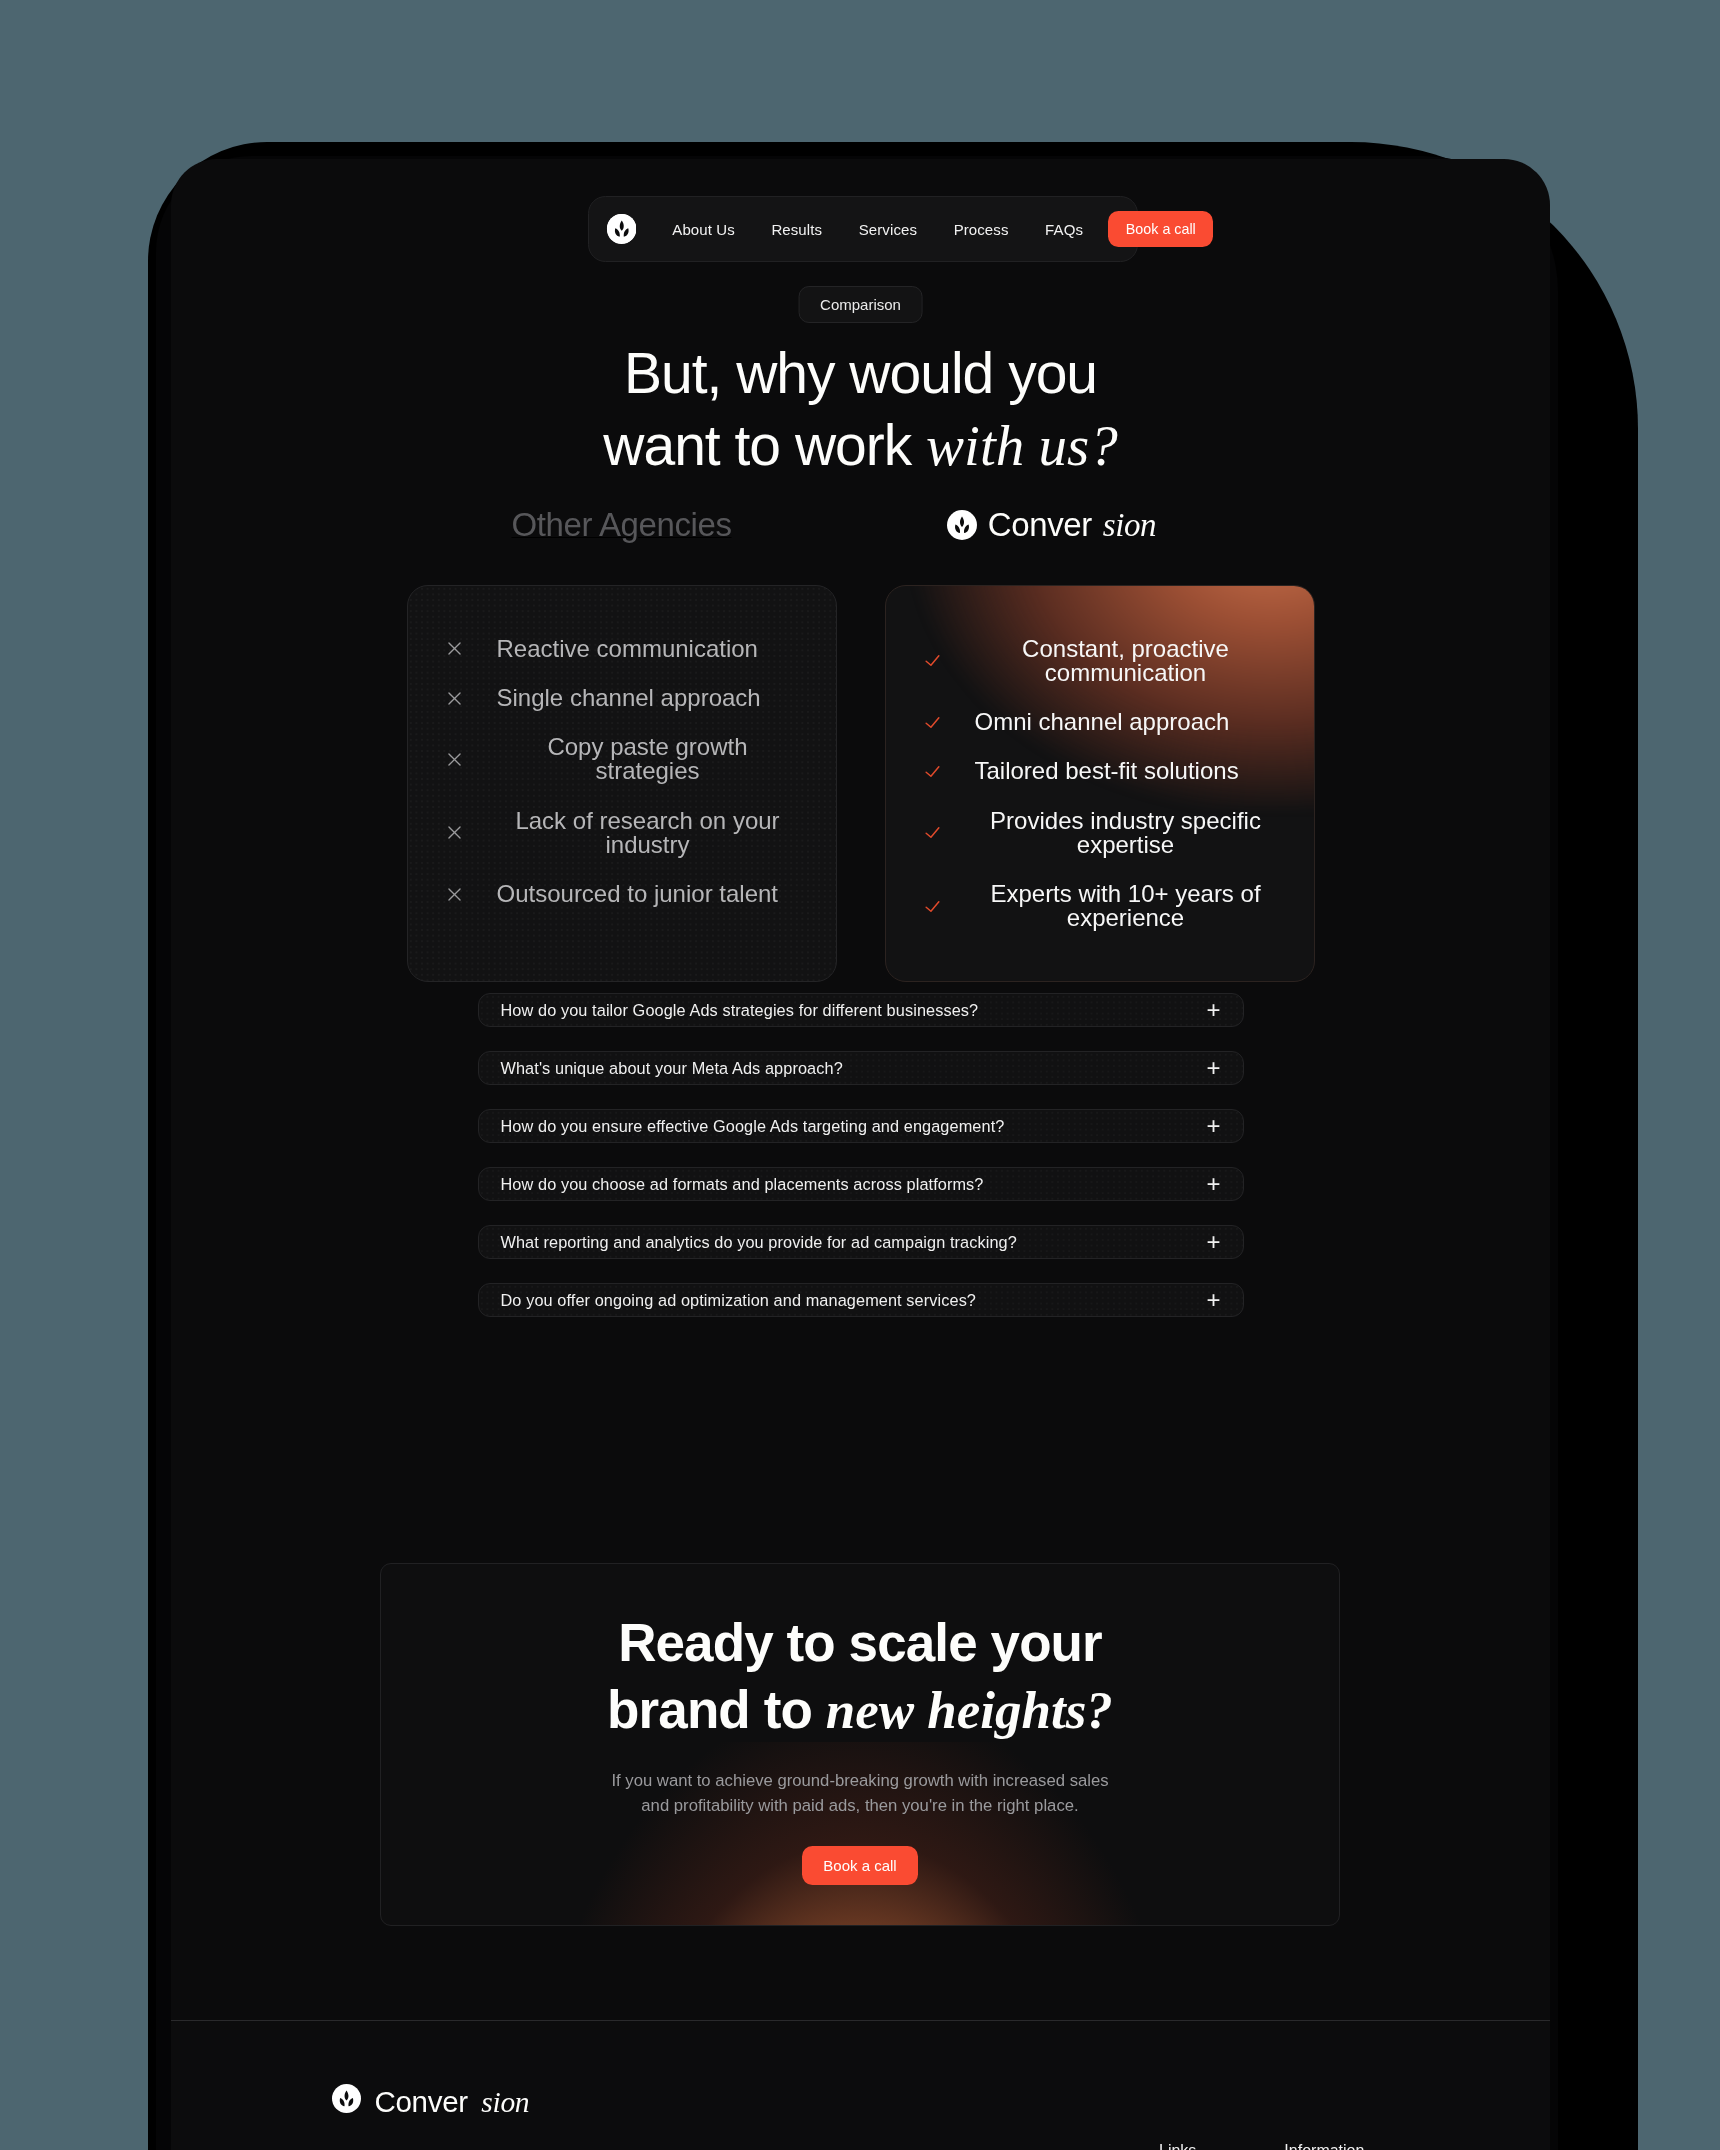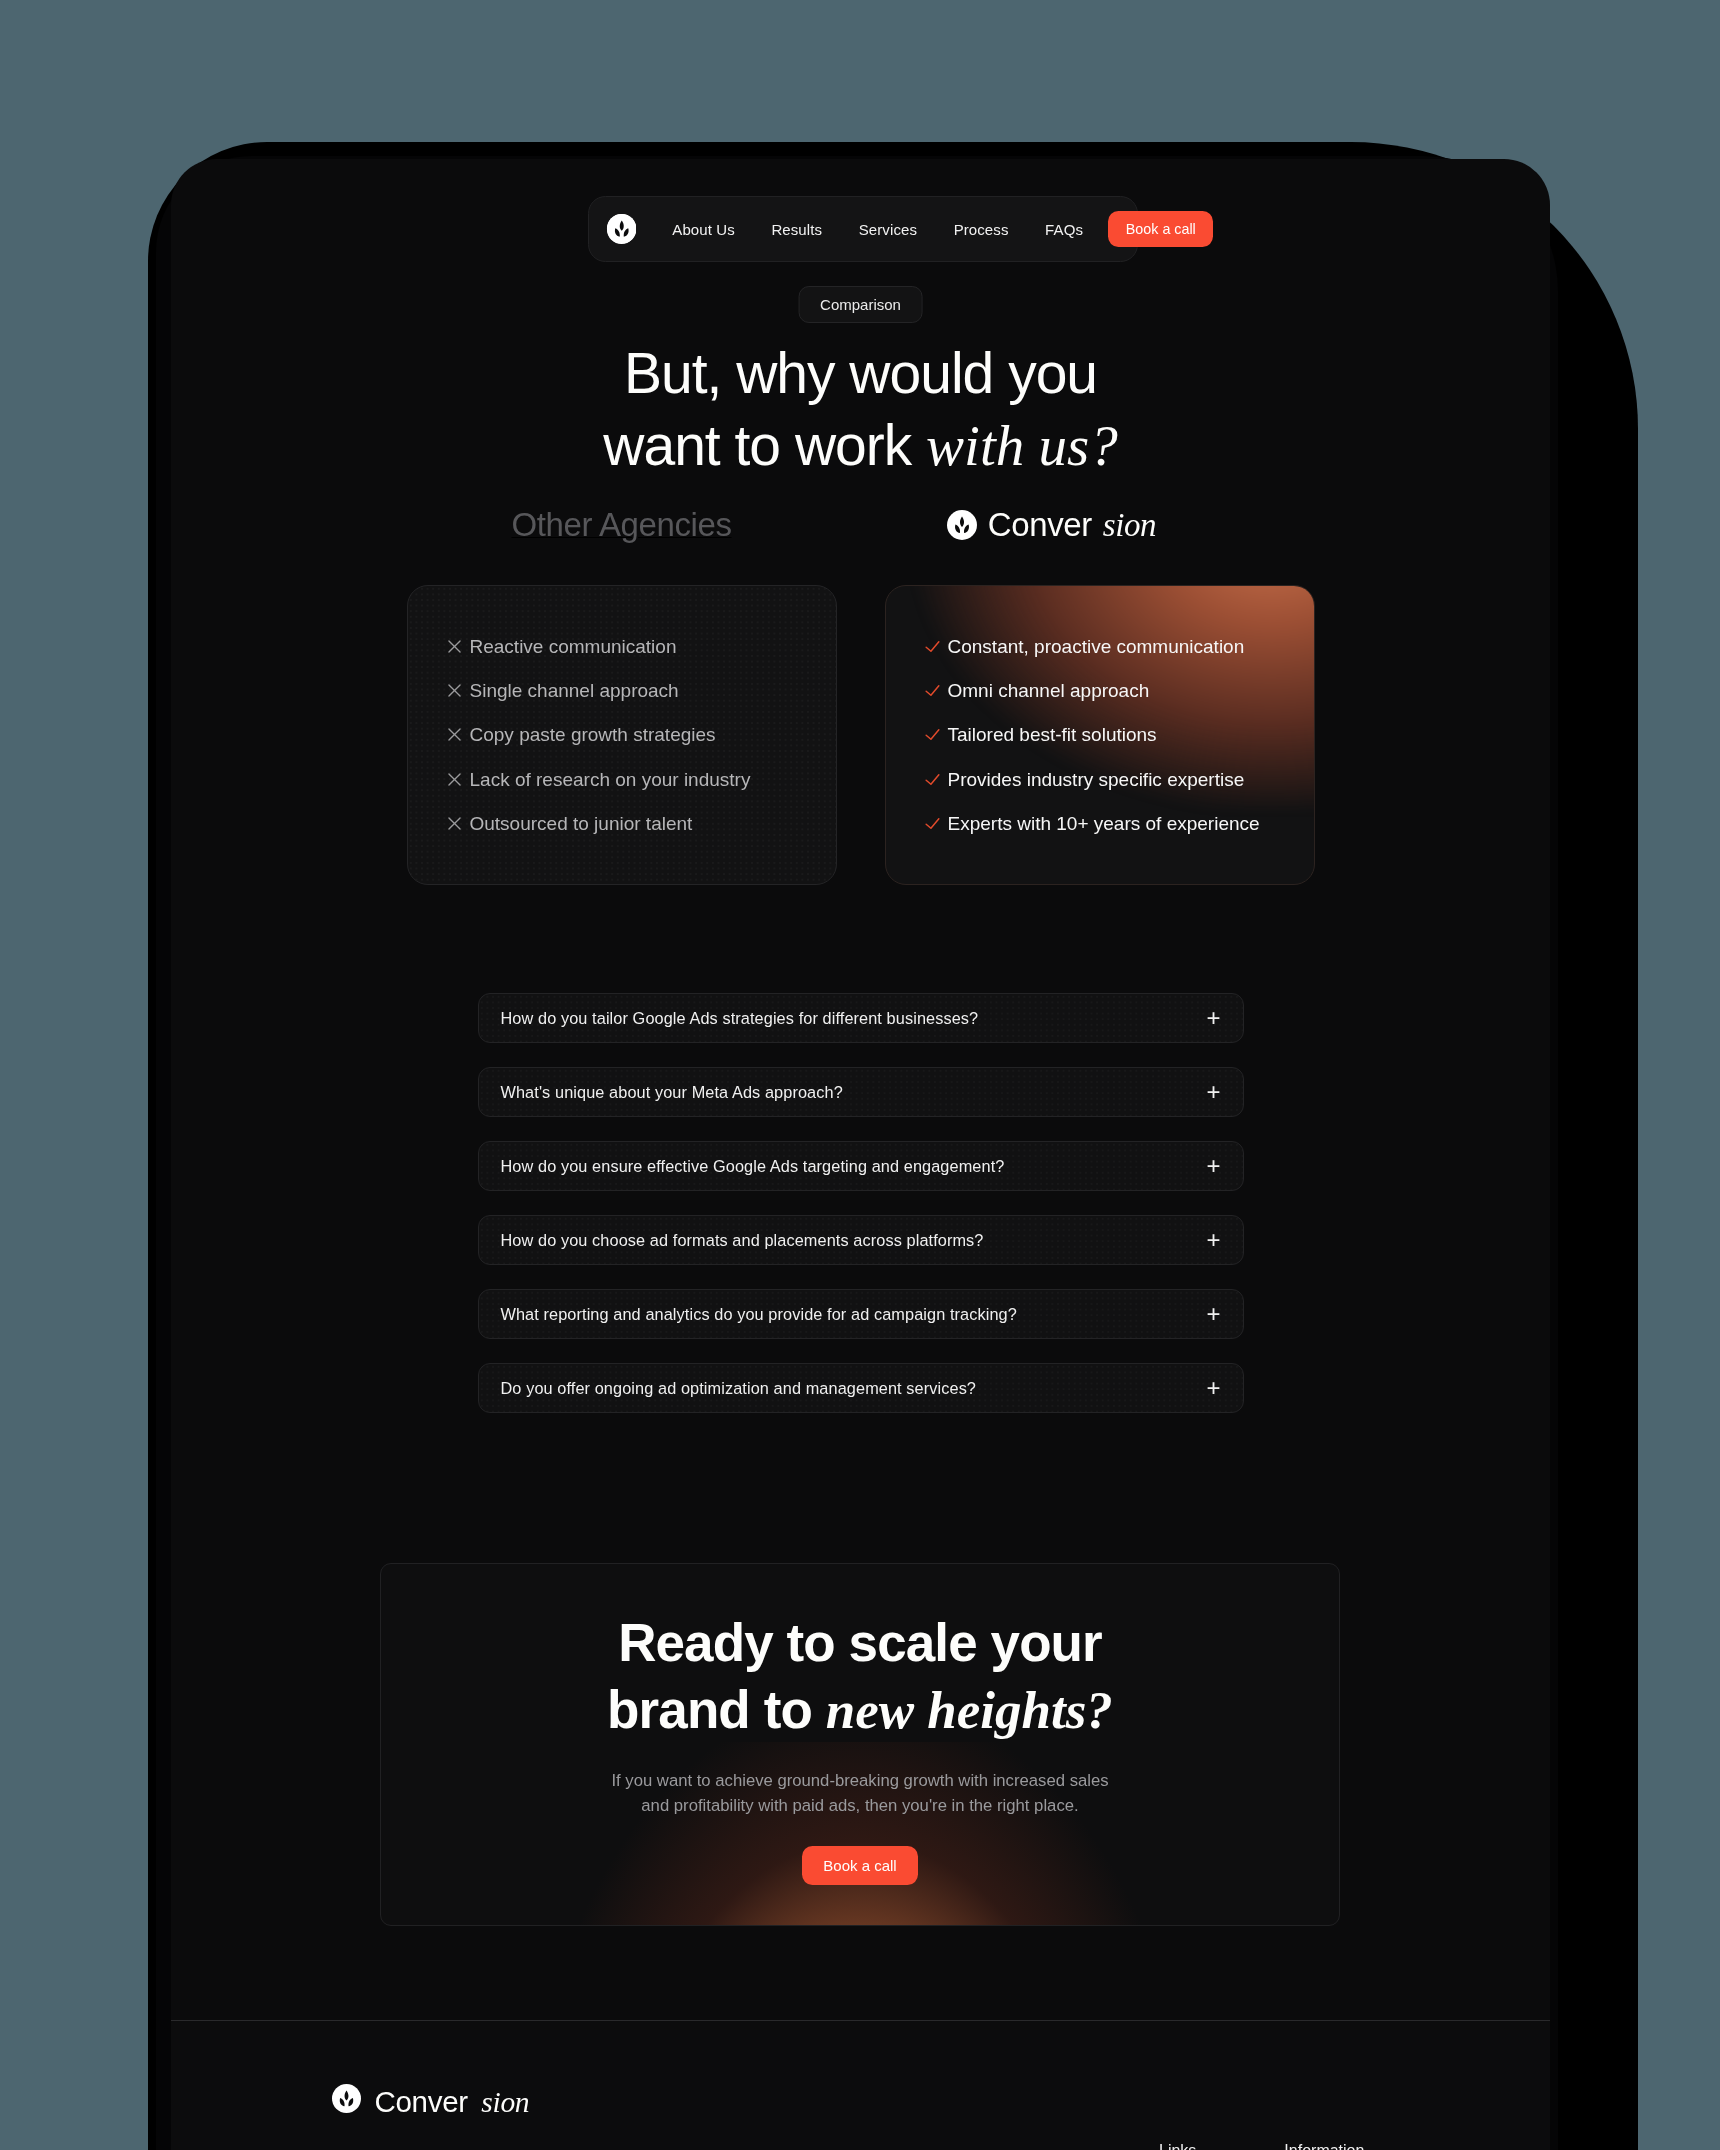--- a/index.html
+++ b/index.html
@@ -136,36 +136,37 @@
   }
   .cmp-card.pos::before {
     content:""; position:absolute; right:-96px; top:-151px;
     width:494px; height:374px;
     background:radial-gradient(ellipse at 72% 28%, #c9704b 0%, #9c4f34 22%, #5b2d21 48%, rgba(30,17,14,0) 72%);
     filter:blur(4.8px);
     pointer-events:none;
   }
   .cmp-list { position:relative; list-style:none; }
   .cmp-list li {
-    display:flex; align-items:center; gap:6px;
-    font-size:19px; line-height:1;
+    display:flex; align-items:center; gap:33px;
+    font-size:24px; line-height:1;
     padding:12.7px 0;
+    text-align:center;
   }
   .cmp-card.neg .cmp-list li { color:#b6b6b8; }
   .cmp-card.pos .cmp-list li { color:#f7f7f7; }
   .ico { width:19px; height:19px; flex:0 0 auto; }
 
   
   .faq { position:absolute; left:0; top:834px; width:1379px; }
   .faq-inner { width:766px; margin:0 auto; }
   .faq-item {
     background:#111112;
     border:0.8px solid #232325;
     border-radius:12px;
-    height:50px;
+    height:34px;
     margin-bottom:24px;
     display:flex; align-items:center; justify-content:space-between;
     padding:0 22px;
     cursor:pointer;
     background-image:radial-gradient(rgba(255,255,255,.028) 0.8px, transparent 0.8px);
     background-size:5.6px 5.6px;
   }
   .faq-q { color:#f0f0f0; font-size:16.3px; letter-spacing:0.1px; }
   .faq-plus { color:#f0f0f0; font-size:24px; line-height:1; font-weight:300; }
 

